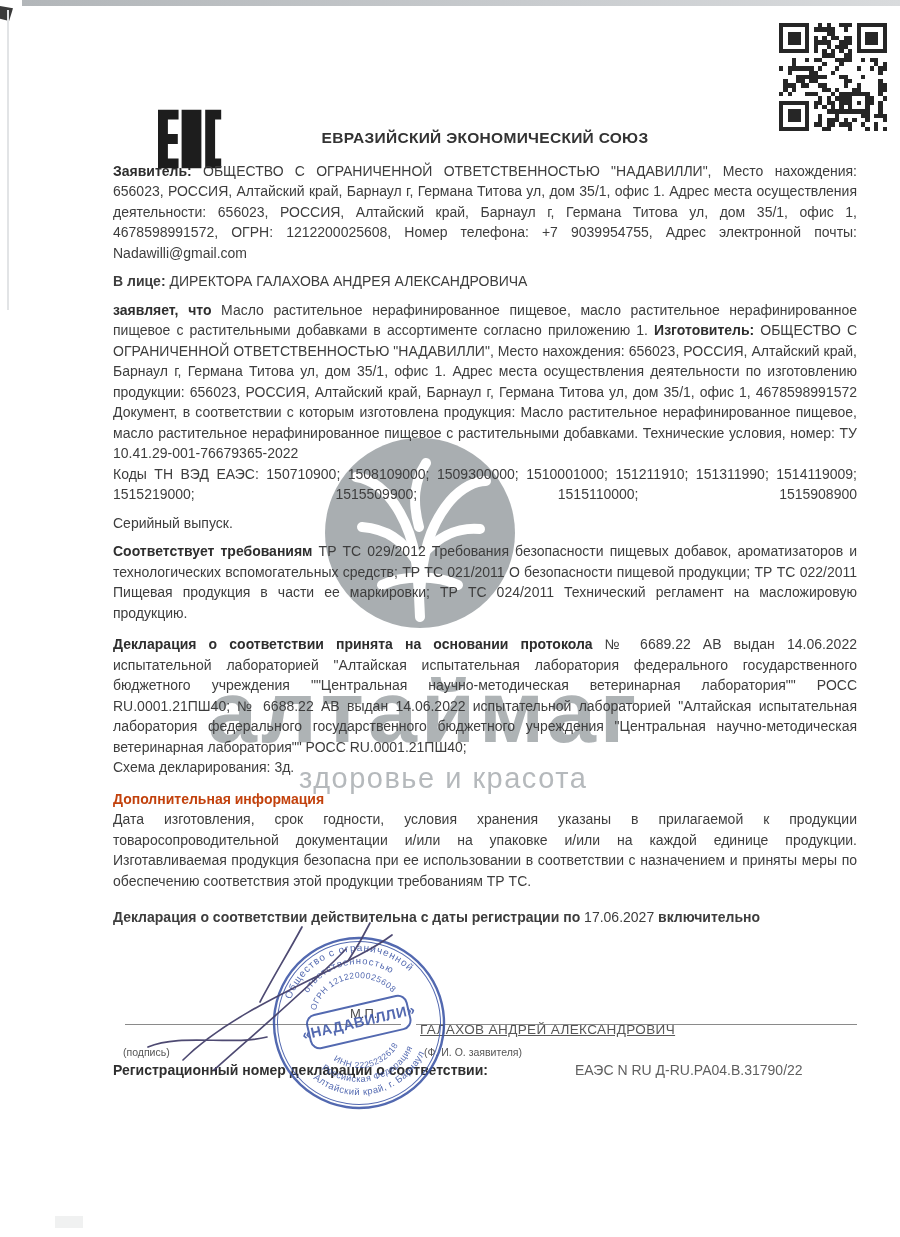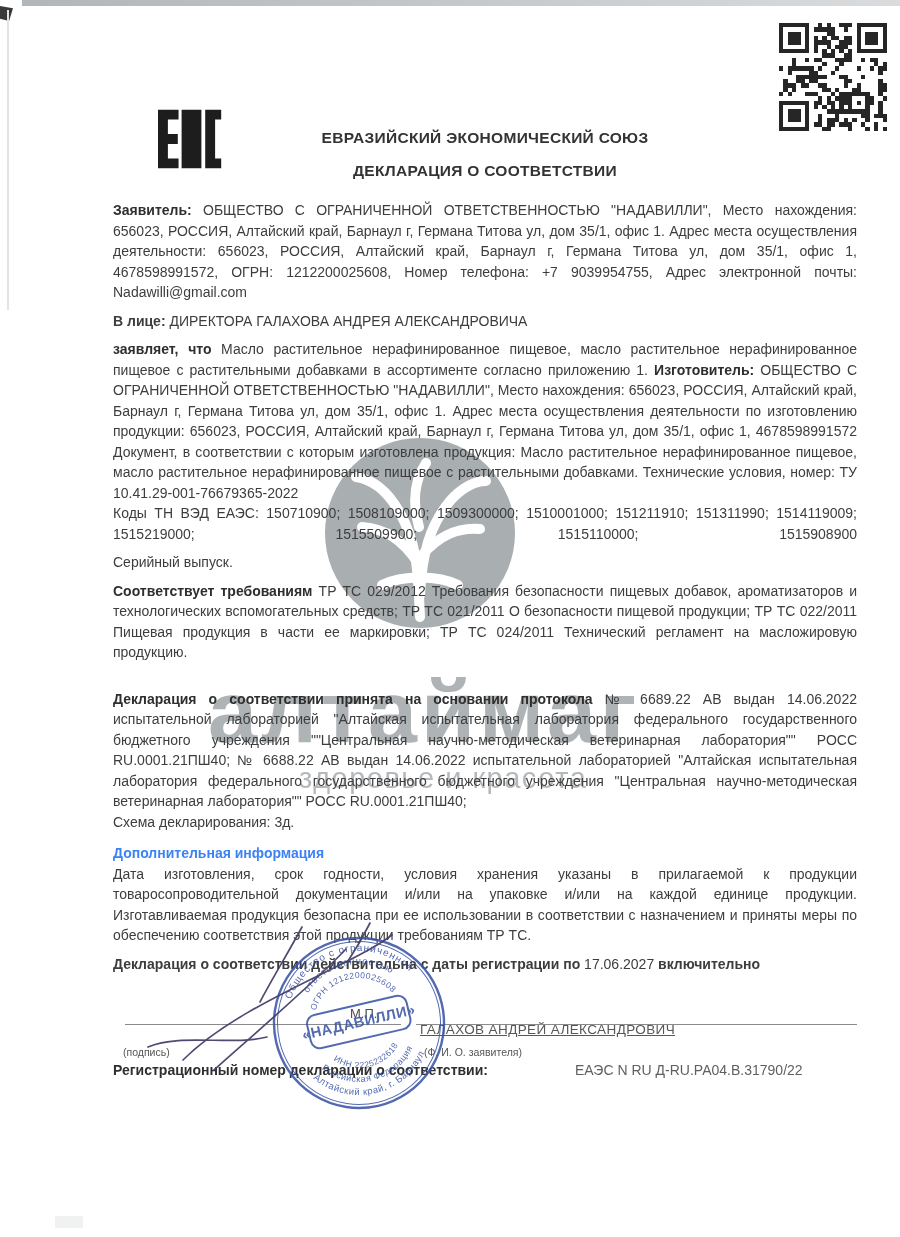--- a/index.html
+++ b/index.html
@@ -28,21 +28,21 @@
   
   .content{position:absolute;left:113px;top:128px;width:744px;z-index:2;
     font-size:14px;line-height:20.5px;}
   .title{text-align:center;font-weight:bold;font-size:15.5px;color:#333;letter-spacing:.3px;}
   .title1{margin:0 0 12px 0;text-align:center;}
   .title2{margin:0 0 19px 0;}
   .par{text-align:justify;margin:0 0 8px 0;}
   .par b{color:#2e2e2e;}
   .stretch{text-align-last:justify;}
   .plain{text-align:left;margin:0 0 8px 0;}
-  .head-line{font-weight:bold;color:#3b82f6;margin:0;}
+  .head-line{font-weight:bold;color:#c2410c;margin:0;}
 
   
   .sig-svg{position:absolute;left:120px;top:905px;z-index:4;}
   .stamp{position:absolute;left:270px;top:934px;width:178px;height:178px;z-index:3;
     transform:rotate(-13deg);opacity:.88;}
   .mp-label{position:absolute;left:350px;top:1006px;z-index:2;font-size:13px;color:#4c4c4c;}
   .rule{position:absolute;border-bottom:1.6px solid #8a8a8a;z-index:2;}
   .rule-sign{left:125px;top:1024px;width:276px;}
   .rule-name{left:416px;top:1024px;width:441px;}
   .sign-label{position:absolute;left:123px;top:1046px;font-size:10.5px;color:#555;z-index:5;}
@@ -287,36 +287,35 @@
         <rect x="1" y="19" width="5" height="5" fill="#ffffff"></rect>
         <rect x="2" y="20" width="3" height="3" fill="#262626"></rect>
         <rect x="16" y="16" width="5" height="5" fill="#262626"></rect>
         <rect x="17" y="17" width="3" height="3" fill="#ffffff"></rect>
         <rect x="18" y="18" width="1" height="1" fill="#262626"></rect>
       </svg>
   </div>
 
   <div class="content">
     <div class="title title1">ЕВРАЗИЙСКИЙ ЭКОНОМИЧЕСКИЙ СОЮЗ</div>
-    <div class="title title2">ДЕКЛАРАЦИЯ О СООТВЕТСТВИИ</div>
 
     <p class="par"><b>Заявитель: </b><span>ОБЩЕСТВО С ОГРАНИЧЕННОЙ ОТВЕТСТВЕННОСТЬЮ "НАДАВИЛЛИ", Место нахождения: 656023, РОССИЯ, Алтайский край, Барнаул г, Германа Титова ул, дом 35/1, офис 1. Адрес места осуществления деятельности: 656023, РОССИЯ, Алтайский край, Барнаул г, Германа Титова ул, дом 35/1, офис 1, 4678598991572, ОГРН: 1212200025608, Номер телефона: +7 9039954755, Адрес электронной почты: Nadawilli@gmail.com</span></p>
 
     <p class="plain"><b>В лице: </b><span>ДИРЕКТОРА ГАЛАХОВА  АНДРЕЯ АЛЕКСАНДРОВИЧА</span></p>
 
     <p class="par stretch"><b>заявляет, что </b><span>Масло растительное нерафинированное пищевое, масло растительное нерафинированное пищевое  с растительными добавками в ассортименте согласно приложению 1. </span><b>Изготовитель: </b><span>ОБЩЕСТВО С ОГРАНИЧЕННОЙ ОТВЕТСТВЕННОСТЬЮ "НАДАВИЛЛИ", Место нахождения: 656023, РОССИЯ, Алтайский край, Барнаул г, Германа Титова ул, дом 35/1, офис 1. Адрес места осуществления деятельности по изготовлению продукции: 656023, РОССИЯ, Алтайский край, Барнаул г, Германа Титова ул, дом 35/1, офис 1, 4678598991572 Документ, в соответствии с которым изготовлена продукция: Масло растительное нерафинированное пищевое, масло растительное нерафинированное пищевое с растительными добавками. Технические условия, номер: ТУ 10.41.29-001-76679365-2022</span><br><span>Коды ТН ВЭД ЕАЭС: 150710900; 1508109000; 1509300000; 1510001000; 151211910; 151311990; 1514119009; 1515219000; 1515509900; 1515110000; 1515908900</span></p>
 
     <p class="plain"><span>Серийный выпуск.</span></p>
 
-    <p class="par" style="margin-bottom:26px"><b>Соответствует требованиям </b><span>ТР ТС 029/2012 Требования безопасности пищевых добавок, ароматизаторов и технологических вспомогательных средств; ТР ТС 021/2011 О безопасности пищевой продукции; ТР ТС 022/2011 Пищевая продукция в части ее маркировки; ТР ТС 024/2011 Технический регламент на масложировую продукцию.</span></p>
+    <p class="par" style="margin-bottom:11px"><b>Соответствует требованиям </b><span>ТР ТС 029/2012 Требования безопасности пищевых добавок, ароматизаторов и технологических вспомогательных средств; ТР ТС 021/2011 О безопасности пищевой продукции; ТР ТС 022/2011 Пищевая продукция в части ее маркировки; ТР ТС 024/2011 Технический регламент на масложировую продукцию.</span></p>
 
     <p class="par" style="margin-bottom:11px"><b>Декларация о соответствии принята на основании протокола </b><span>№ 6689.22 АВ выдан 14.06.2022 испытательной лабораторией "Алтайская испытательная лаборатория федерального государственного бюджетного учреждения ""Центральная научно-методическая ветеринарная лаборатория"" РОСС RU.0001.21ПШ40; № 6688.22 АВ выдан 14.06.2022 испытательной лабораторией "Алтайская испытательная лаборатория федерального государственного бюджетного учреждения "Центральная научно-методическая ветеринарная лаборатория"" РОСС RU.0001.21ПШ40;</span><br><span>Схема декларирования: 3д.</span></p>
 
     <p class="head-line">Дополнительная информация</p>
-    <p class="par" style="margin-top:0;margin-bottom:8px">Дата изготовления, срок годности, условия хранения указаны в прилагаемой к продукции товаросопроводительной документации и/или на упаковке и/или на каждой единице продукции. Изготавливаемая продукция безопасна при ее использовании в соответствии с назначением и приняты меры по обеспечению соответствия этой продукции требованиям ТР ТС.</p>
+    <p class="par" style="margin-top:0;margin-bottom:16px">Дата изготовления, срок годности, условия хранения указаны в прилагаемой к продукции товаросопроводительной документации и/или на упаковке и/или на каждой единице продукции. Изготавливаемая продукция безопасна при ее использовании в соответствии с назначением и приняты меры по обеспечению соответствия этой продукции требованиям ТР ТС.</p>
 
     <p class="plain"><b>Декларация о соответствии действительна с даты регистрации по </b><span>17.06.2027</span><b> включительно</b></p>
   </div>
 
   <svg class="sig-svg" width="330" height="185" viewBox="0 0 330 185">
     <g stroke="#45416b" stroke-width="1.7" fill="none" opacity="0.95" stroke-linecap="round">
       <path d="M272,30 C230,62 120,98 63,155"></path>
       <path d="M226,44 C190,82 126,136 94,165"></path>
       <path d="M28,142 C60,128 112,141 147,132"></path>
       <path d="M182,22 C168,48 152,74 140,97"></path>

